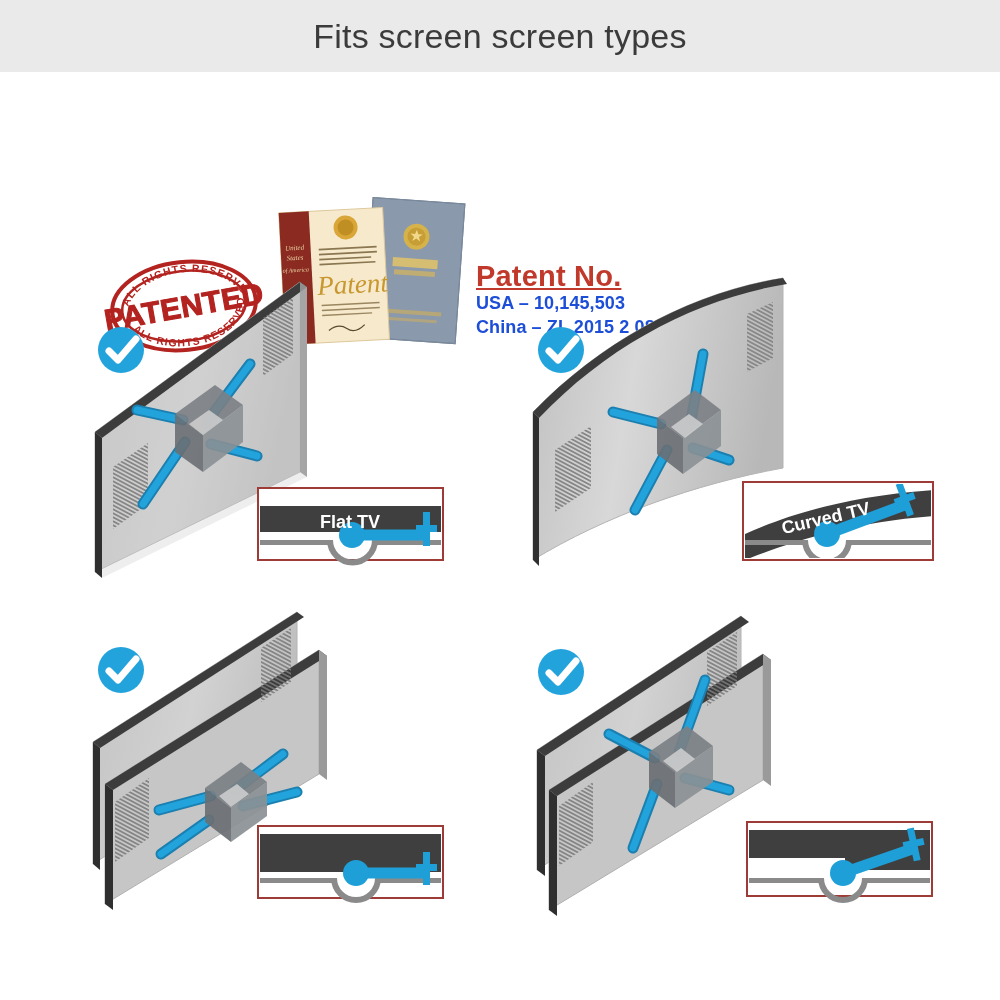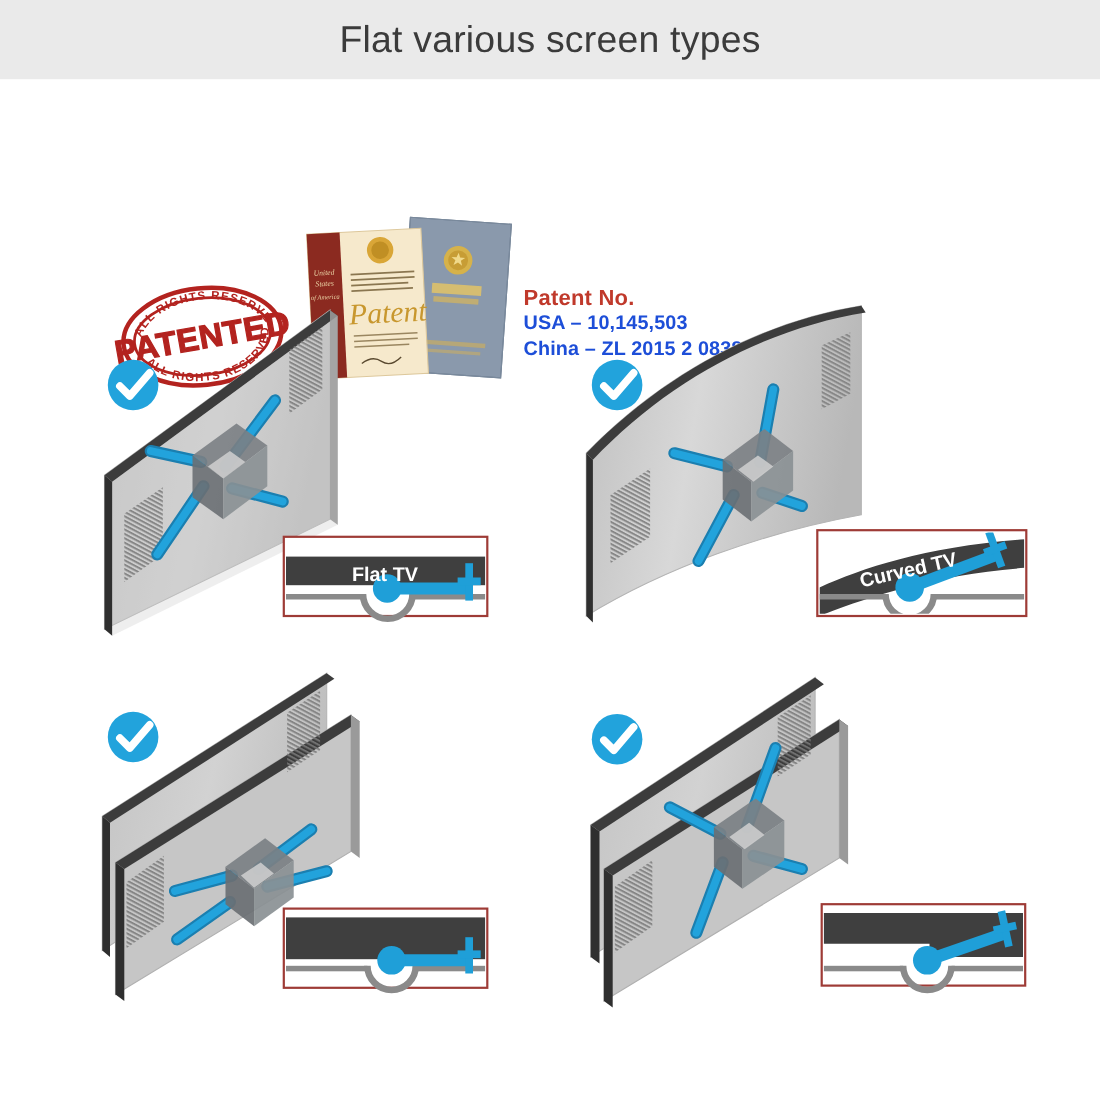--- a/index.html
+++ b/index.html
@@ -24,22 +24,23 @@
   }
 
   
   .patent-row{position:absolute;left:0;top:92px;width:1000px;height:180px;}
 
   .stamp{position:absolute;left:104px;top:162px;width:160px;height:104px;}
   .certs{position:absolute;left:276px;top:100px;width:192px;height:162px;}
 
   .patent-text{position:absolute;left:476px;top:168px;width:330px;}
   .patent-no{
-    font-size:20px;font-weight:bold;color:#c0392b;line-height:1.12;
+    font-size:29px;font-weight:bold;color:#c0392b;line-height:1.12;
     letter-spacing:0.2px;
+    text-decoration:underline;
   }
   .patent-line{
     font-size:18px;font-weight:700;color:#1d4ed8;line-height:1.33;
     letter-spacing:0.1px;
   }
 
   
   .cases{position:absolute;left:0;top:272px;width:924px;height:680px;}
   .case{position:absolute;width:440px;height:320px;}
   .case-0{left:75px;top:0px;}
@@ -48,21 +49,21 @@
   .case-3{left:515px;top:330px;}
 
   .case svg{display:block;}
 </style>
 </head>
 <body>
 
 <div class="page">
 
   <div class="header">
-    <div class="header-title">Flat various screen types</div>
+    <div class="header-title">Fits screen screen types</div>
   </div>
 
   <div class="patent-row">
 
     <div class="stamp">
       <svg width="160" height="104" viewBox="0 0 160 104">
         <defs>
           <path id="arcTop" d="M 22,58 A 60,40 0 0 1 138,44"></path>
           <path id="arcBot" d="M 20,56 A 60,40 0 0 0 140,48"></path>
         </defs>

